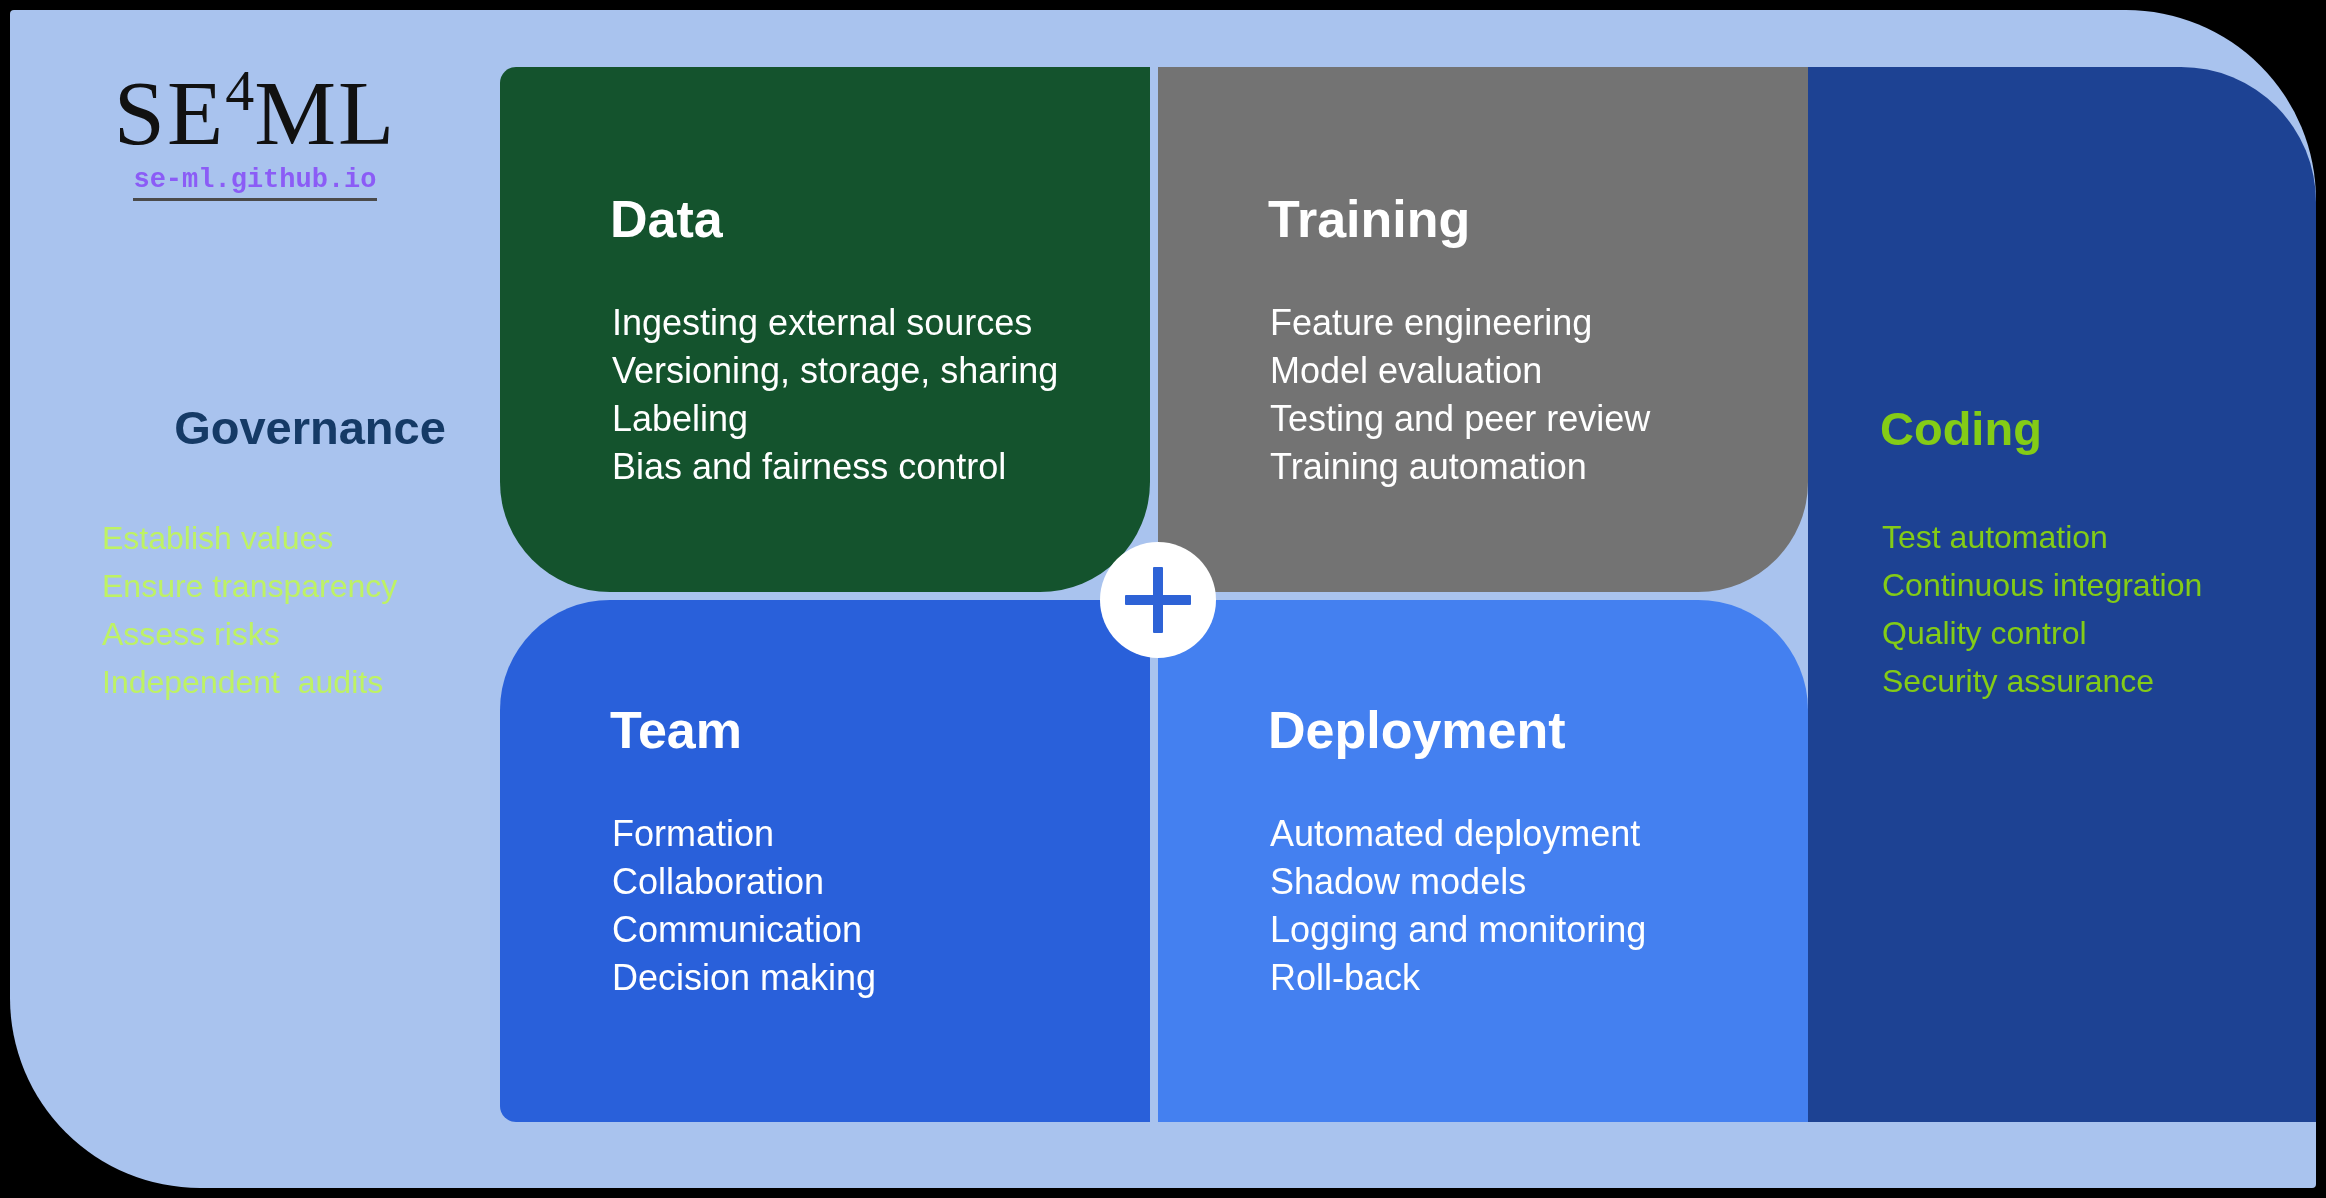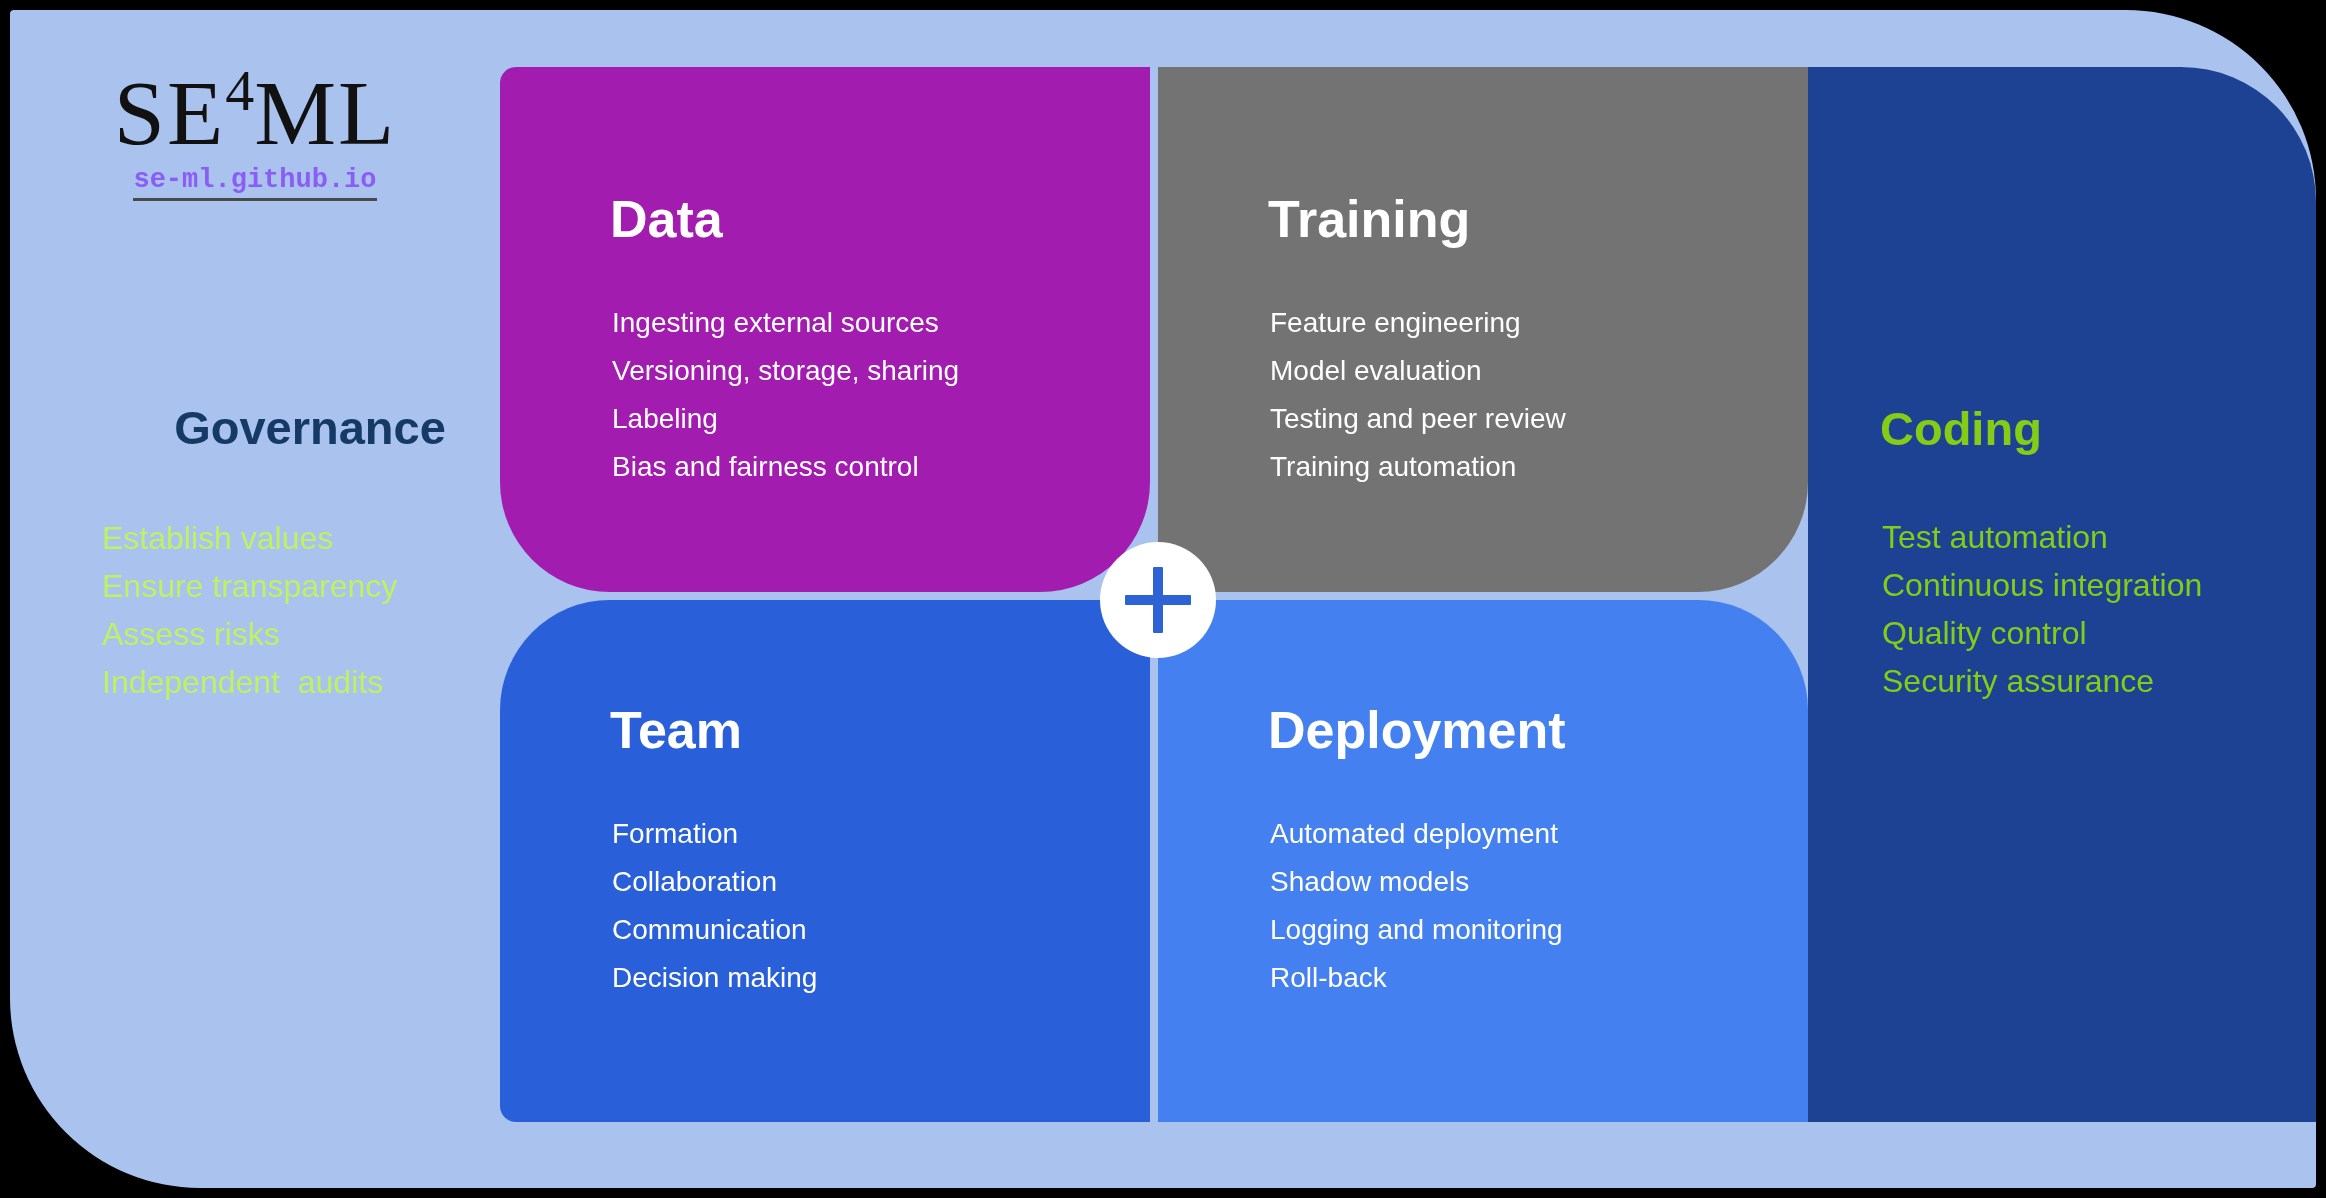--- a/index.html
+++ b/index.html
@@ -103,30 +103,30 @@
   }
   .quad .q-title {
     position: absolute;
     font-weight: bold;
     font-size: 52px;
     color: #ffffff;
     white-space: nowrap;
   }
   .quad .q-list {
     position: absolute;
-    font-size: 28px;
+    font-size: 36px;
     line-height: 48px;
     color: #ffffff;
     white-space: pre;
   }
 
   #q-data {
     left: 500px;  top: 67px;
     width: 650px; height: 525px;
-    background: #a21caf;
+    background: #14532d;
     border-radius: 16px 0 110px 110px;
   }
   #q-data .q-title { left: 110px; top: 122px; }
   #q-data .q-list  { left: 112px; top: 232px; }
 
   #q-training {
     left: 1158px; top: 67px;
     width: 650px; height: 525px;
     background: #737373;
     border-radius: 0 0 110px 0;

